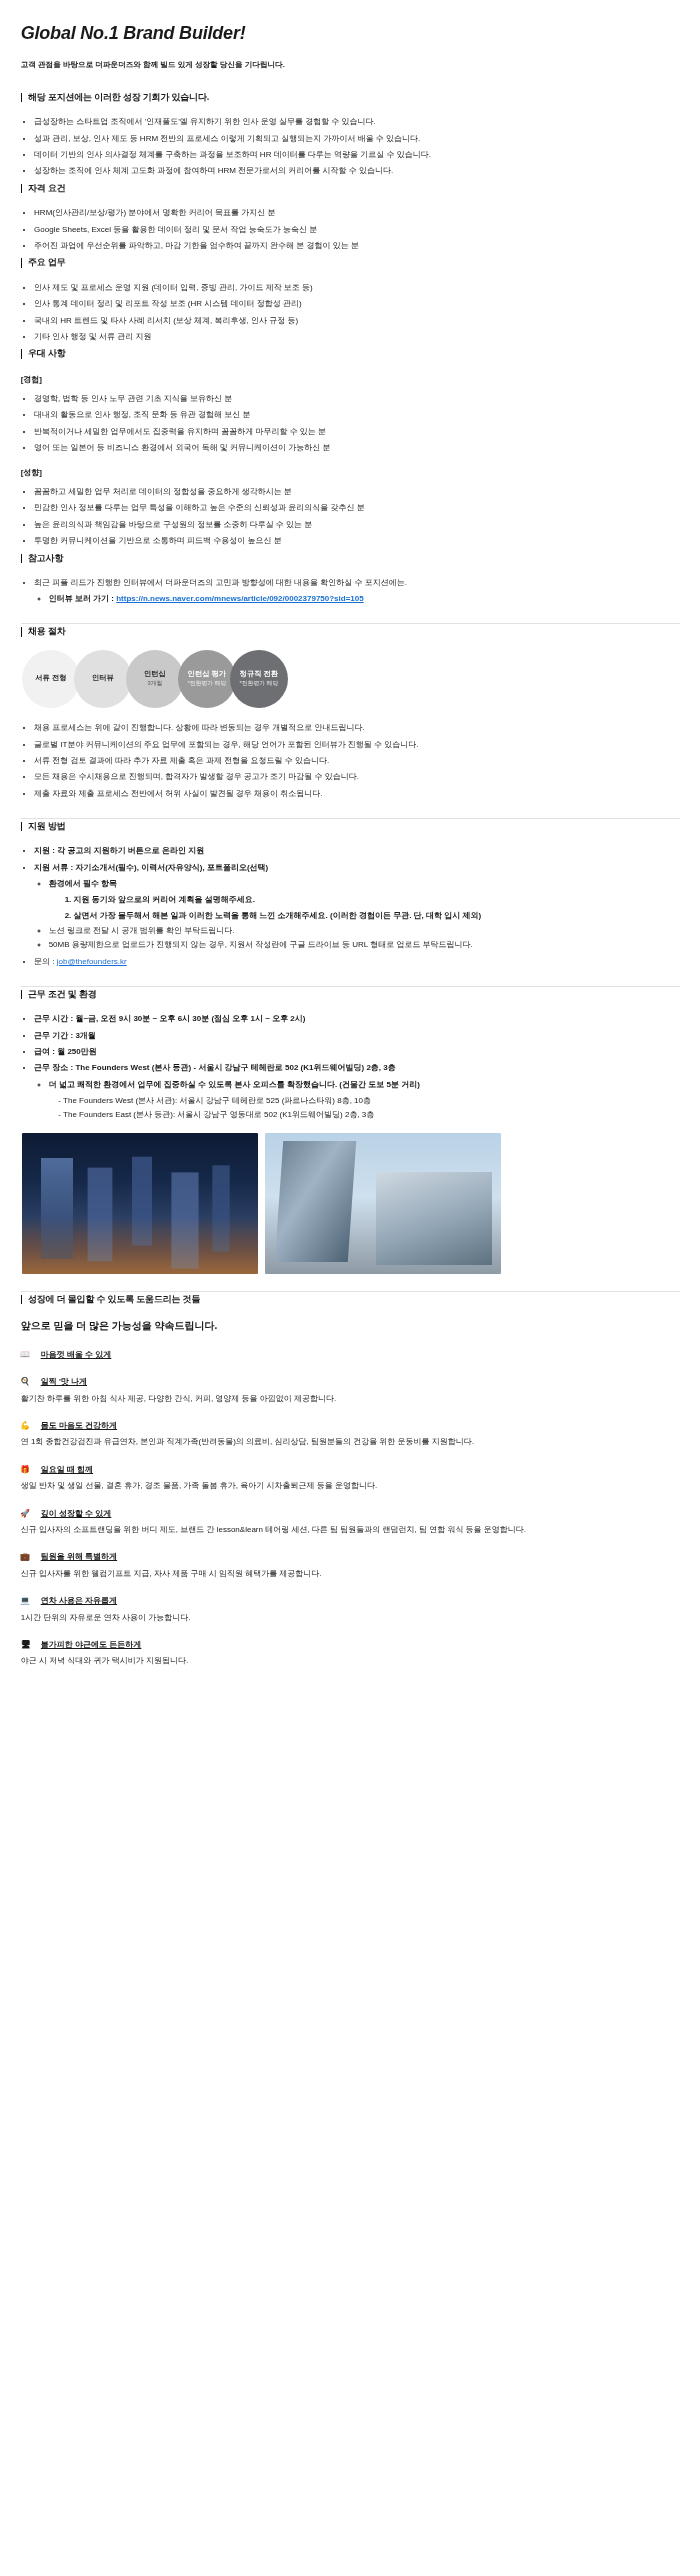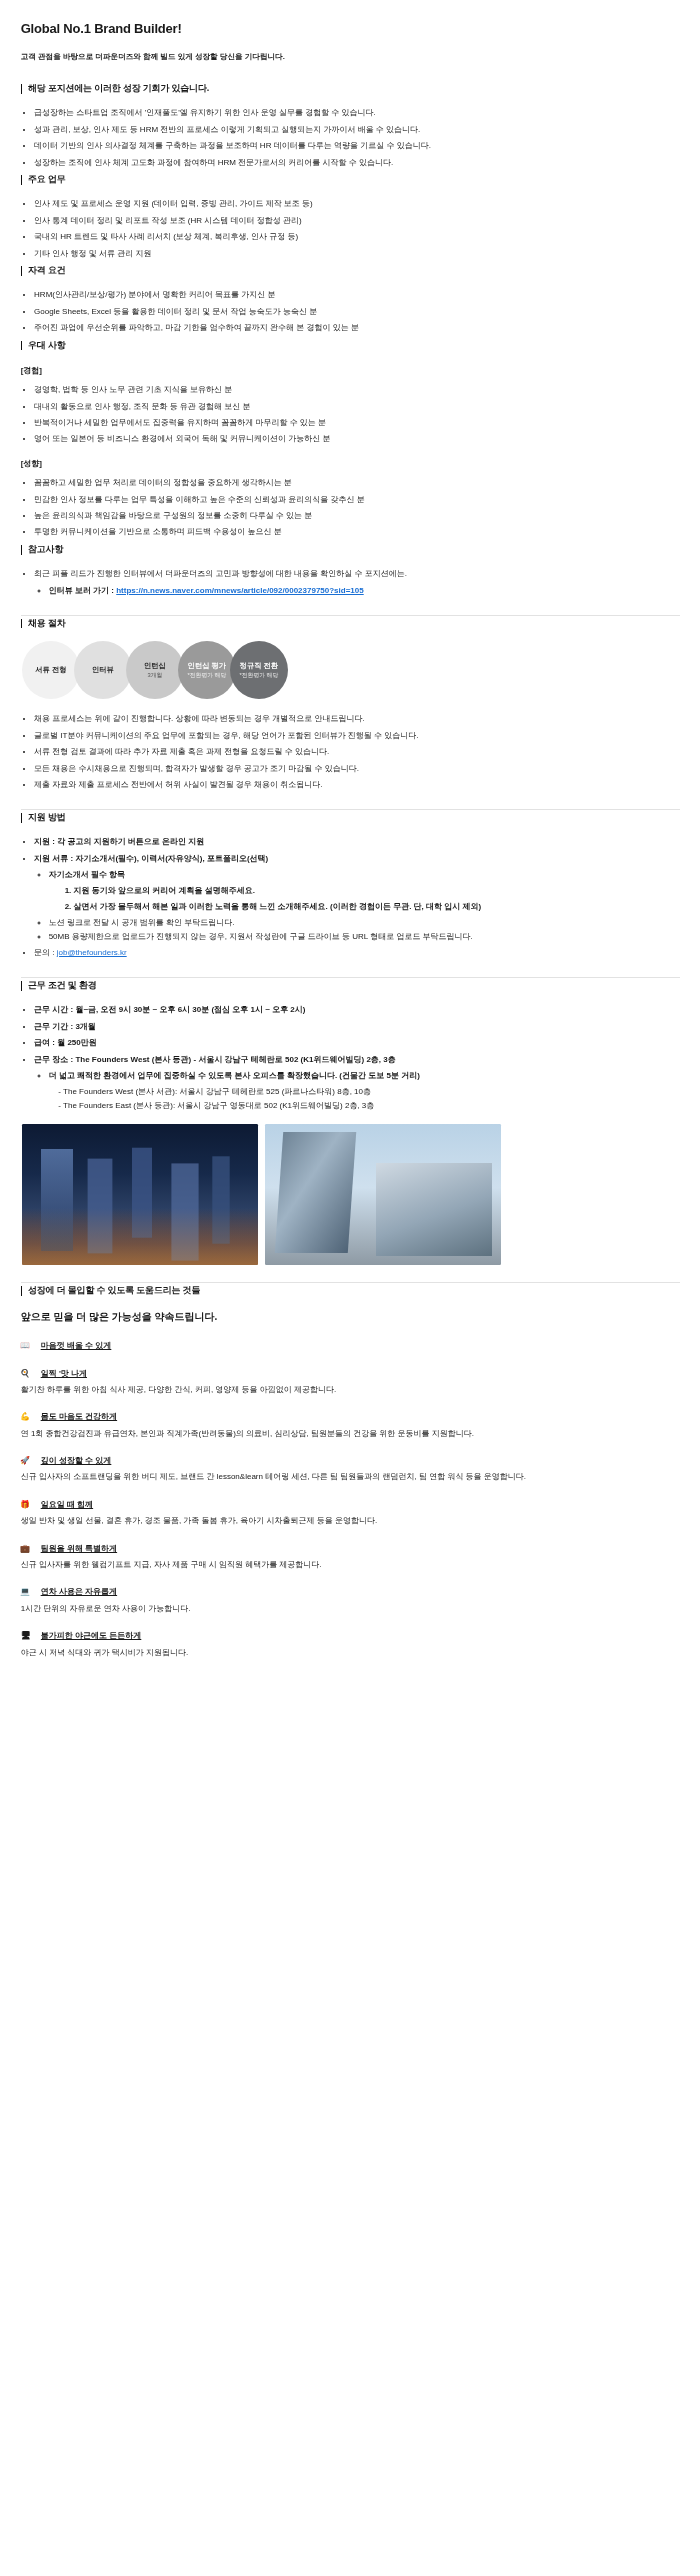--- a/index.html
+++ b/index.html
@@ -8,24 +8,25 @@
     width: 701px;
     background: #ffffff;
     font-family: "Liberation Sans", "DejaVu Sans", sans-serif;
     color: #1a1a1a;
     font-size: 8px;
     line-height: 1.75;
   }
   .page { padding: 16px 20.7px 36px 20.7px; }
 
   h1.main-title {
-    font-size: 13px;
+    font-size: 18px;
     font-weight: bold;
     margin: 2.4px 0 8.5px 0;
     letter-spacing: -0.2px;
+    font-style: italic;
   }
   .subtitle {
     font-size: 7.6px;
     font-weight: bold;
     margin: 0 0 18px 0;
     color: #222;
   }
 
   .section { }
   .section-head {
@@ -171,39 +172,39 @@
       <li>급성장하는 스타트업 조직에서 '인재풀도'엘 유지하기 위한 인사 운영 실무를 경험할 수 있습니다.</li>
       <li>성과 관리, 보상, 인사 제도 등 HRM 전반의 프로세스 이렇게 기획되고 실행되는지 가까이서 배울 수 있습니다.</li>
       <li>데이터 기반의 인사 의사결정 체계를 구축하는 과정을 보조하며 HR 데이터를 다루는 역량을 기르실 수 있습니다.</li>
       <li>성장하는 조직에 인사 체계 고도화 과정에 참여하며 HRM 전문가로서의 커리어를 시작할 수 있습니다.</li>
     </ul>
   </div>
 
   <div class="section">
     <div class="section-head">
       <span class="bar"></span>
+      <span>자격 요건</span>
+    </div>
+    <ul class="bullets">
+      <li>HRM(인사관리/보상/평가) 분야에서 명확한 커리어 목표를 가지신 분</li>
+      <li>Google Sheets, Excel 등을 활용한 데이터 정리 및 문서 작업 능숙도가 능숙신 분</li>
+      <li>주어진 과업에 우선순위를 파악하고, 마감 기한을 엄수하여 끝까지 완수해 본 경험이 있는 분</li>
+    </ul>
+  </div>
+
+  <div class="section">
+    <div class="section-head">
+      <span class="bar"></span>
       <span>주요 업무</span>
     </div>
     <ul class="bullets">
       <li>인사 제도 및 프로세스 운영 지원 (데이터 입력, 증빙 관리, 가이드 제작 보조 등)</li>
       <li>인사 통계 데이터 정리 및 리포트 작성 보조 (HR 시스템 데이터 정합성 관리)</li>
       <li>국내외 HR 트렌드 및 타사 사례 리서치 (보상 체계, 복리후생, 인사 규정 등)</li>
       <li>기타 인사 행정 및 서류 관리 지원</li>
-    </ul>
-  </div>
-
-  <div class="section">
-    <div class="section-head">
-      <span class="bar"></span>
-      <span>자격 요건</span>
-    </div>
-    <ul class="bullets">
-      <li>HRM(인사관리/보상/평가) 분야에서 명확한 커리어 목표를 가지신 분</li>
-      <li>Google Sheets, Excel 등을 활용한 데이터 정리 및 문서 작업 능숙도가 능숙신 분</li>
-      <li>주어진 과업에 우선순위를 파악하고, 마감 기한을 엄수하여 끝까지 완수해 본 경험이 있는 분</li>
     </ul>
   </div>
 
   <div class="section">
     <div class="section-head">
       <span class="bar"></span>
       <span>우대 사항</span>
     </div>
     <div class="sub-label">[경험]</div>
     <ul class="bullets">
@@ -276,21 +277,21 @@
 
   <div class="section">
     <div class="section-head">
       <span class="bar"></span>
       <span>지원 방법</span>
     </div>
     <ul class="bullets">
       <li class="bold">지원 : 각 공고의 지원하기 버튼으로 온라인 지원</li>
       <li class="bold">지원 서류 : 자기소개서(필수), 이력서(자유양식), 포트폴리오(선택)</li>
       <ul class="sub">
-        <li class="bold">자기소개서 필수 항목</li>
+        <li class="bold">환경에서 필수 항목</li>
         <ol class="sub-ol">
           <li class="bold" style="list-style:none">1. 지원 동기와 앞으로의 커리어 계획을 설명해주세요.</li>
           <li class="bold" style="list-style:none">2. 살면서 가장 몰두해서 해본 일과 이러한 노력을 통해 느낀 소개해주세요. (이러한 경험이든 무관. 단, 대학 입시 제외)</li>
         </ol>
         <li>노션 링크로 전달 시 공개 범위를 확인 부탁드립니다.</li>
         <li>50MB 용량제한으로 업로드가 진행되지 않는 경우, 지원서 작성란에 구글 드라이브 등 URL 형태로 업로드 부탁드립니다.</li>
       </ul>
       <li>
         <span>문의 : </span><a href="#">job@thefounders.kr</a>
       </li>
@@ -345,34 +346,34 @@
 
     <div class="benefit">
       <div class="benefit-title">
         <span class="emoji">💪</span><span class="u">몸도 마음도 건강하게</span>
       </div>
       <p class="benefit-body">연 1회 종합건강검진과 유급연차, 본인과 직계가족(반려동물)의 의료비, 심리상담, 팀원분들의 건강을 위한 운동비를 지원합니다.</p>
     </div>
 
     <div class="benefit">
       <div class="benefit-title">
+        <span class="emoji">🎁</span><span class="u">일요일 때 힘께</span>
+      </div>
+      <p class="benefit-body">생일 반차 및 생일 선물, 결혼 휴가, 경조 물품, 가족 돌봄 휴가, 육아기 시차출퇴근제 등을 운영합니다.</p>
+    </div>
+
+    <div class="benefit">
+      <div class="benefit-title">
         <span class="emoji">🚀</span><span class="u">깊이 성장할 수 있게</span>
       </div>
       <p class="benefit-body">신규 입사자의 소프트랜딩을 위한 버디 제도, 브랜드 간 lesson&amp;learn 테어링 세션, 다른 팀 팀원들과의 랜덤런치, 팀 연합 워식 등을 운영합니다.</p>
     </div>
 
     <div class="benefit">
       <div class="benefit-title">
-        <span class="emoji">🎁</span><span class="u">일요일 때 힘께</span>
-      </div>
-      <p class="benefit-body">생일 반차 및 생일 선물, 결혼 휴가, 경조 물품, 가족 돌봄 휴가, 육아기 시차출퇴근제 등을 운영합니다.</p>
-    </div>
-
-    <div class="benefit">
-      <div class="benefit-title">
         <span class="emoji">💼</span><span class="u">팀원을 위해 특별하게</span>
       </div>
       <p class="benefit-body">신규 입사자를 위한 웰컴기프트 지급, 자사 제품 구매 시 임직원 혜택가를 제공합니다.</p>
     </div>
 
     <div class="benefit">
       <div class="benefit-title">
         <span class="emoji">💻</span><span class="u">연차 사용은 자유롭게</span>
       </div>
       <p class="benefit-body">1시간 단위의 자유로운 연차 사용이 가능합니다.</p>

